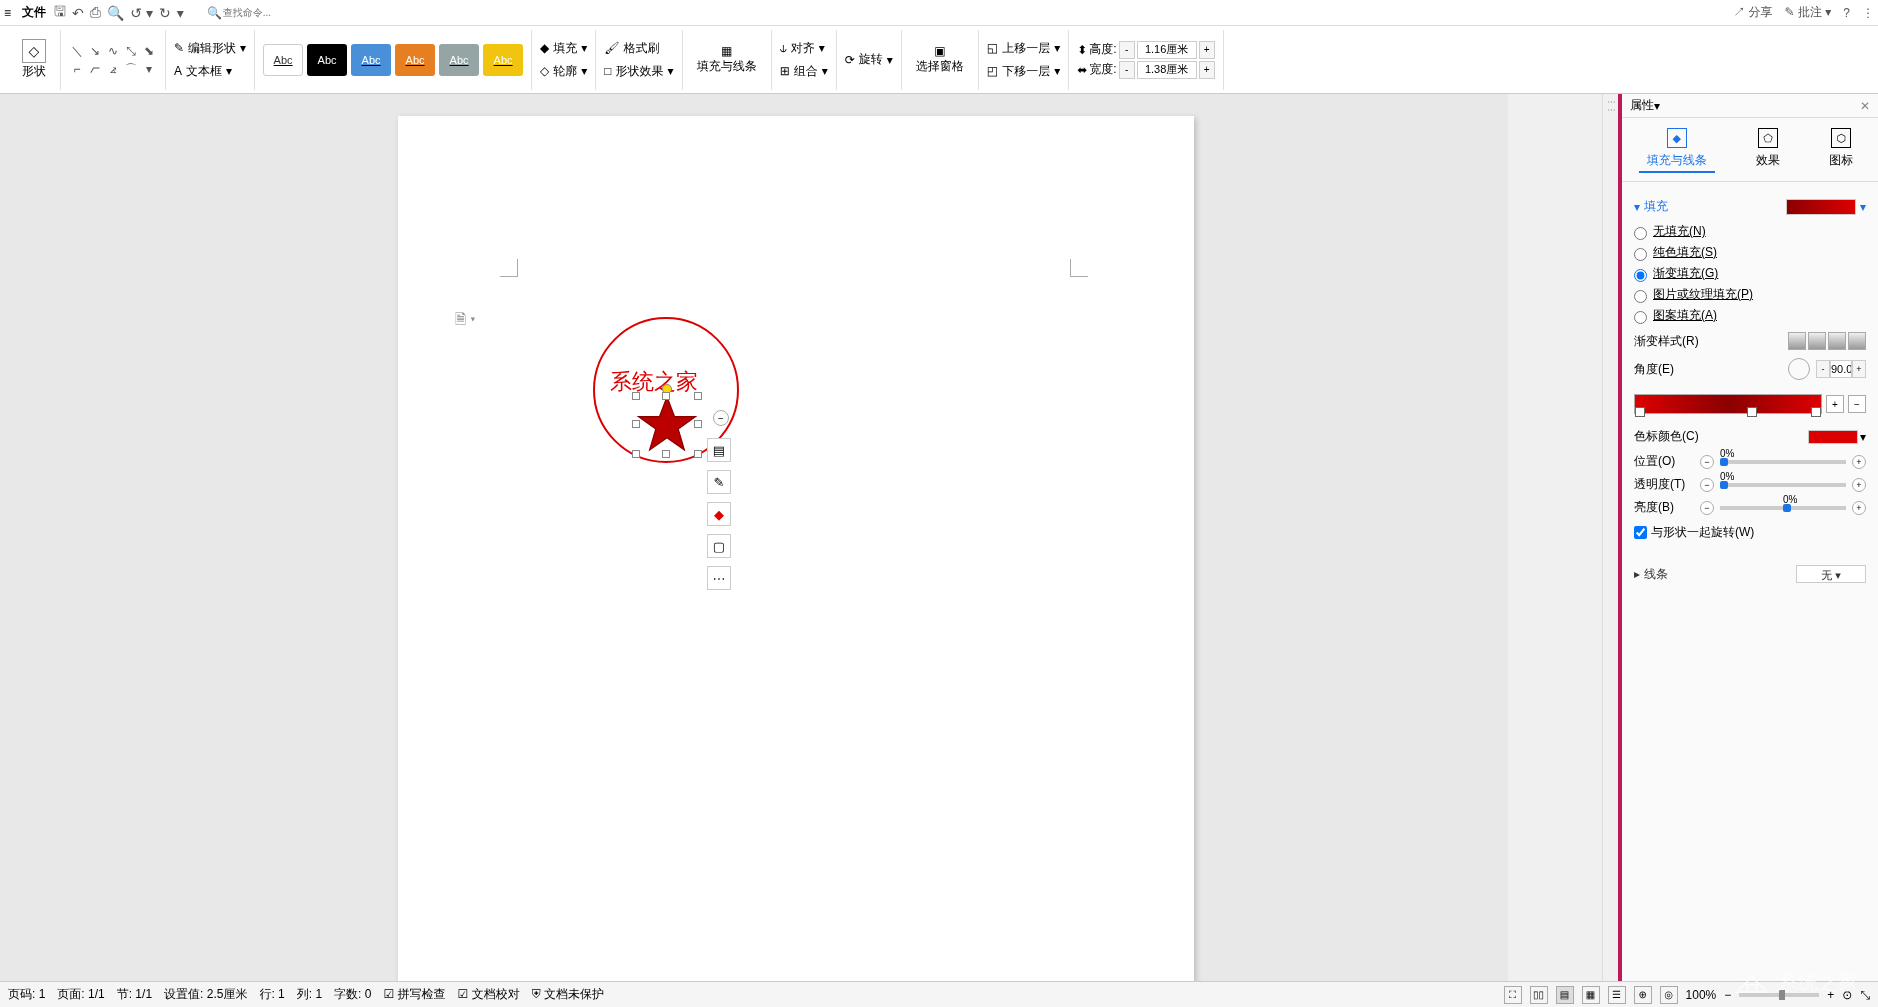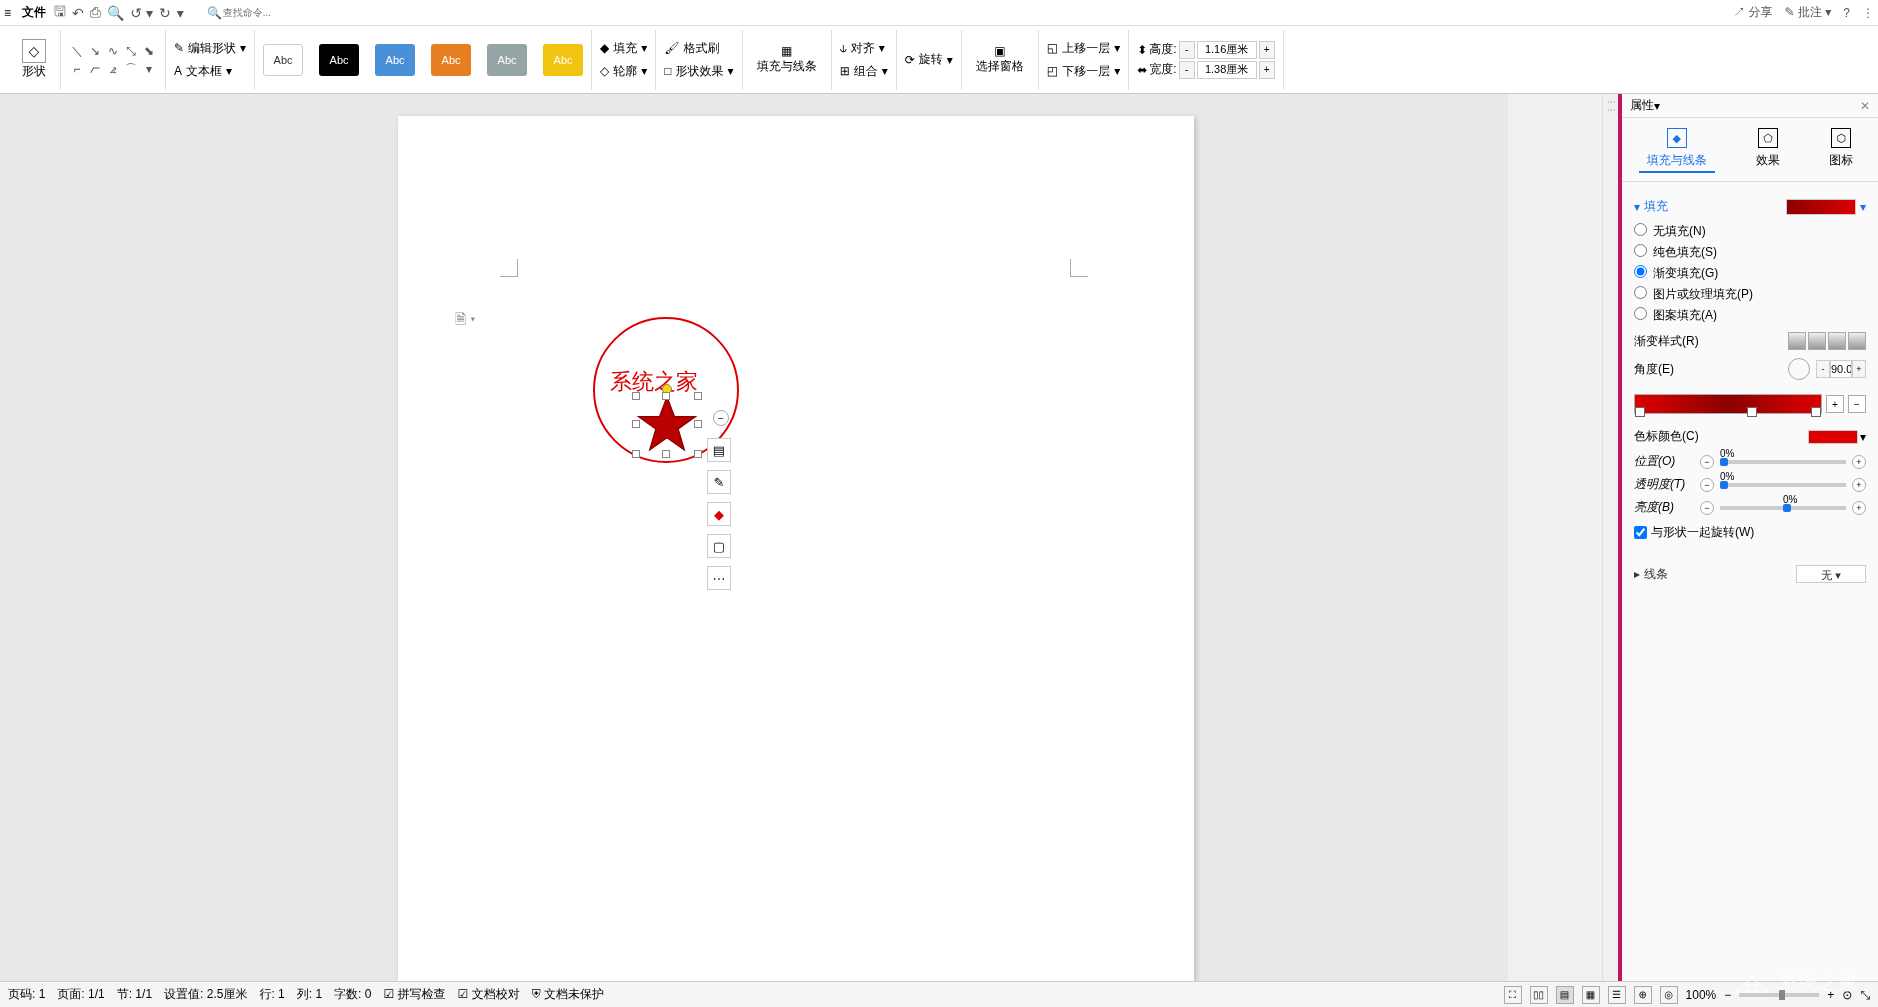--- a/index.html
+++ b/index.html
@@ -20,21 +20,21 @@
 .menubar .right span { cursor: pointer; }
 
 
 .ribbon { height: 68px; background: #fff; display: flex; align-items: center; padding: 0 8px; border-bottom: 1px solid #ccc; font-size: 12px; }
 .ribbon .group { display: flex; flex-direction: column; justify-content: center; padding: 0 8px; border-right: 1px solid #e0e0e0; height: 60px; }
 .ribbon .shape-btn { display: flex; flex-direction: column; align-items: center; cursor: pointer; padding: 2px 6px; }
 .ribbon .shape-icon { width: 24px; height: 24px; border: 1px solid #999; display: flex; align-items: center; justify-content: center; font-size: 14px; }
 .ribbon .shape-grid { display: grid; grid-template-columns: repeat(5, 16px); grid-template-rows: repeat(2, 16px); gap: 2px; }
 .ribbon .shape-grid span { font-size: 12px; color: #555; cursor: pointer; text-align: center; line-height: 16px; }
 .ribbon .small-btn { display: flex; align-items: center; gap: 4px; cursor: pointer; padding: 2px 0; }
-.ribbon .style-swatches { display: flex; gap: 16px; }
+.ribbon .style-swatches { display: flex; gap: 4px; text-decoration: underline; }
 .ribbon .swatch { width: 40px; height: 32px; border-radius: 3px; display: flex; align-items: center; justify-content: center; font-size: 11px; cursor: pointer; }
 .ribbon .sw1 { background: #fff; border: 1px solid #ccc; color: #333; }
 .ribbon .sw2 { background: #000; color: #fff; }
 .ribbon .sw3 { background: #4a90d9; color: #fff; }
 .ribbon .sw4 { background: #e67e22; color: #fff; }
 .ribbon .sw5 { background: #95a5a6; color: #fff; }
 .ribbon .sw6 { background: #f1c40f; color: #fff; }
 .ribbon .vert { display: flex; flex-direction: column; gap: 2px; }
 .ribbon .spin { display: flex; align-items: center; gap: 2px; }
 .ribbon .spin input { width: 60px; height: 18px; font-size: 11px; text-align: center; border: 1px solid #ccc; }
@@ -63,35 +63,35 @@
 .panel-head .close { margin-left: auto; cursor: pointer; color: #888; }
 .panel-tabs { display: flex; justify-content: space-around; padding: 8px 0; border-bottom: 1px solid #ddd; }
 .panel-tab { display: flex; flex-direction: column; align-items: center; gap: 4px; cursor: pointer; padding: 2px 8px; }
 .panel-tab.active { color: #1a73e8; border-bottom: 2px solid #1a73e8; }
 .panel-tab .ico { width: 20px; height: 20px; border: 1px solid currentColor; display: flex; align-items: center; justify-content: center; font-size: 11px; }
 .panel-body { padding: 8px 12px; }
 .section-head { display: flex; align-items: center; gap: 4px; margin: 8px 0; cursor: pointer; color: #1a73e8; }
 .section-head.sub { color: #333; }
 .color-chip { width: 70px; height: 16px; background: linear-gradient(to right, #8b0000, #d00); border: 1px solid #ccc; cursor: pointer; }
 .color-chip2 { width: 50px; height: 14px; background: #d00; border: 1px solid #ccc; cursor: pointer; }
-.radio-row { display: flex; align-items: flex-start; gap: 6px; margin: 4px 0; cursor: pointer; }
+.radio-row { display: flex; align-items: flex-end; gap: 6px; margin: 4px 0; cursor: pointer; text-decoration: underline; }
 .radio-row input { cursor: pointer; }
 .prop-row { display: flex; align-items: center; justify-content: space-between; margin: 8px 0; }
 .grad-styles { display: flex; gap: 2px; }
 .grad-styles div { width: 18px; height: 18px; border: 1px solid #aaa; background: linear-gradient(#eee,#999); cursor: pointer; }
 .angle-dial { width: 22px; height: 22px; border: 1px solid #aaa; border-radius: 50%; position: relative; }
 .angle-input { display: flex; align-items: center; }
 .angle-input input { width: 22px; height: 18px; border: 1px solid #ccc; text-align: center; font-size: 11px; }
 .angle-input button { width: 14px; height: 18px; border: 1px solid #ccc; background: #f5f5f5; font-size: 9px; cursor: pointer; }
 .grad-bar { height: 20px; background: linear-gradient(to right, #d00, #8b0000, #d00); border: 1px solid #aaa; position: relative; margin: 6px 0; }
 .grad-stop { position: absolute; bottom: -4px; width: 10px; height: 10px; background: #fff; border: 1px solid #666; }
 .grad-add { display: flex; gap: 4px; }
 .grad-add div { width: 18px; height: 18px; border: 1px solid #aaa; background: #fff; cursor: pointer; display:flex;align-items:center;justify-content:center;font-size:10px;}
 .slider-row { display: flex; align-items: center; gap: 6px; margin: 6px 0; }
-.slider-row .lbl { width: 60px; font-style: italic; }
+.slider-row .lbl { width: 60px; }
 .slider { flex: 1; height: 4px; background: #ccc; position: relative; }
 .slider .thumb { position: absolute; width: 8px; height: 8px; background: #1a73e8; top: -2px; border-radius: 2px; }
 .slider-val { font-size: 10px; position: absolute; top: -12px; }
 .slider-btn { width: 14px; height: 14px; border: 1px solid #aaa; border-radius: 50%; background: #fff; font-size: 9px; display: flex; align-items: center; justify-content: center; cursor: pointer;}
 .check-row { display: flex; align-items: center; gap: 4px; margin-top: 8px; }
 .line-sel { width: 70px; height: 18px; border: 1px solid #ccc; background: #fff; text-align: center; font-size: 11px; line-height: 18px; cursor: pointer; }
 
 
 .collapse-strip { position: absolute; top: 94px; right: 260px; width: 16px; bottom: 26px; background: #f0f0f0; border-left: 1px solid #ddd; }
 .collapse-strip .dots { position: absolute; top: 4px; left: 4px; font-size: 8px; color: #888; writing-mode: vertical-lr; }

